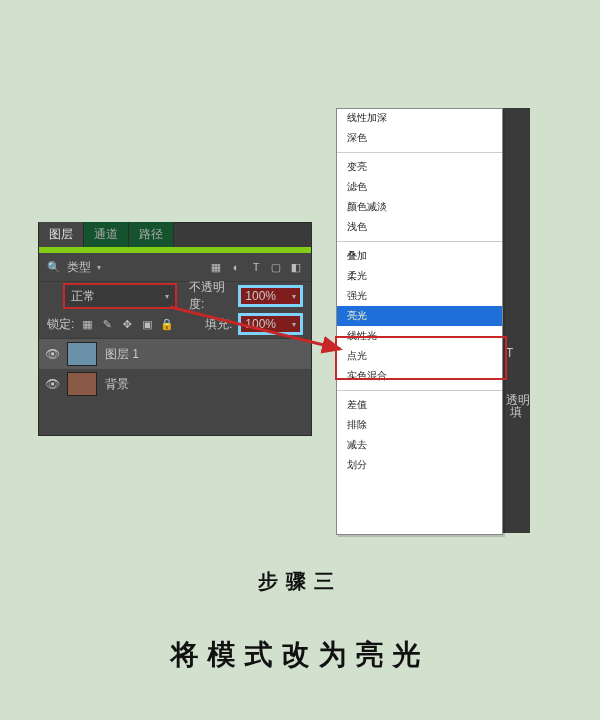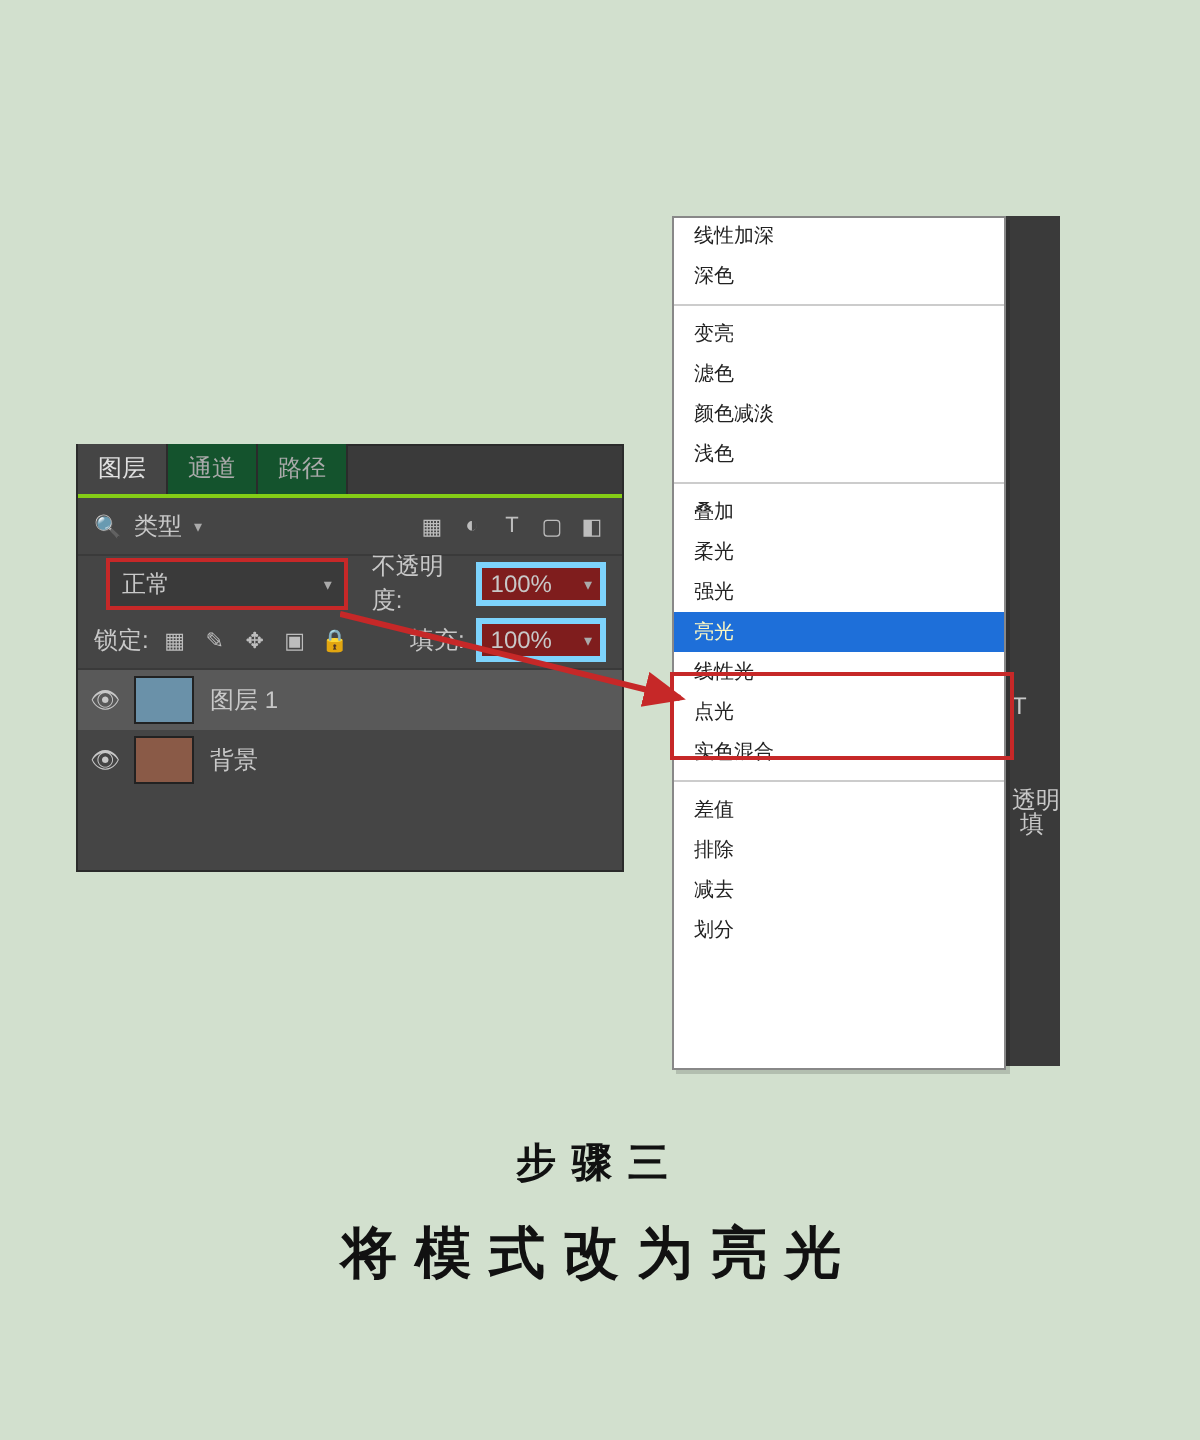--- a/index.html
+++ b/index.html
@@ -11,29 +11,29 @@
     overflow:hidden;
   }
   .panel-wrap{position:absolute;left:38px;top:222px;width:272px;height:212px;}
   .panel{
     width:272px;height:212px;
     background:#454545;
     border:1px solid #2b2b2b;
     color:#c8c8c8;font-size:12px;
     position:relative;
   }
-  .tabs{display:flex;align-items:flex-end;height:24px;border-bottom:2px solid #84cc16;background:#3a3a3a}
+  .tabs{display:flex;align-items:flex-end;height:24px;border-bottom:6px solid #84cc16;background:#3a3a3a}
   .tab{padding:4px 10px;color:#aaa;border-right:1px solid #2b2b2b;background:#14532d}
   .tab.active{background:#454545;color:#e0e0e0}
   .row{display:flex;align-items:center;height:28px;padding:0 8px;gap:6px}
   .row-border{border-bottom:1px solid #3a3a3a}
   .ico{width:14px;height:14px;display:flex;align-items:center;justify-content:center;color:#bdbdbd;font-size:11px}
   .mini-select{background:#7f1d1d;border:3px solid #7dd3fc;padding:1px 4px;display:flex;align-items:center;gap:16px}
   .chev{font-size:8px;color:#aaa}
-  .blend-box{position:relative;width:116px;height:22px;border:2px solid #c62828;background:#3a3a3a;display:flex;align-items:center;padding:0 6px;justify-content:space-between;margin-left:6px}
+  .blend-box{position:relative;width:116px;height:22px;border:2px solid #c62828;background:#3a3a3a;display:flex;align-items:center;padding:0 6px;justify-content:space-between;margin-left:16px}
   .layer-row{display:flex;align-items:center;height:30px;padding:0 6px;gap:8px}
   .layer-row.selected{background:#595959}
   .eye{width:14px;height:14px;text-align:center}
   .thumb{width:28px;height:22px;background:#6a91a9;border:1px solid #222}
   .thumb.bg{background:#8a5a47}
 
   .menu{
     position:absolute;left:336px;top:108px;
     width:165px;height:425px;
     background:#fff;color:#222;font-size:10px;
@@ -47,21 +47,21 @@
   .menu-item.cut{padding-top:0;margin-top:-2px;color:#222}
   .hl-box{position:absolute;left:335px;top:336px;width:168px;height:40px;border:2px solid #c62828;pointer-events:none}
 
   .rightbar{position:absolute;left:501px;top:108px;width:29px;height:425px;background:#3a3a3a}
   .side-label{position:absolute;color:#c8c8c8;font-size:12px}
 
   .arrow{position:absolute;left:170px;top:305px;pointer-events:none}
 
   .caption{position:absolute;left:0;width:600px;text-align:center;font-weight:700;color:#111}
   #cap1{top:568px;font-size:20px;letter-spacing:8px}
-  #cap2{top:608px;font-size:28px;letter-spacing:9px}
+  #cap2{top:636px;font-size:28px;letter-spacing:9px}
 </style>
 </head>
 <body>
 
 <div class="panel-wrap">
   <div class="panel">
     <div class="tabs">
       <div class="tab active">图层</div>
       <div class="tab">通道</div>
       <div class="tab">路径</div>

